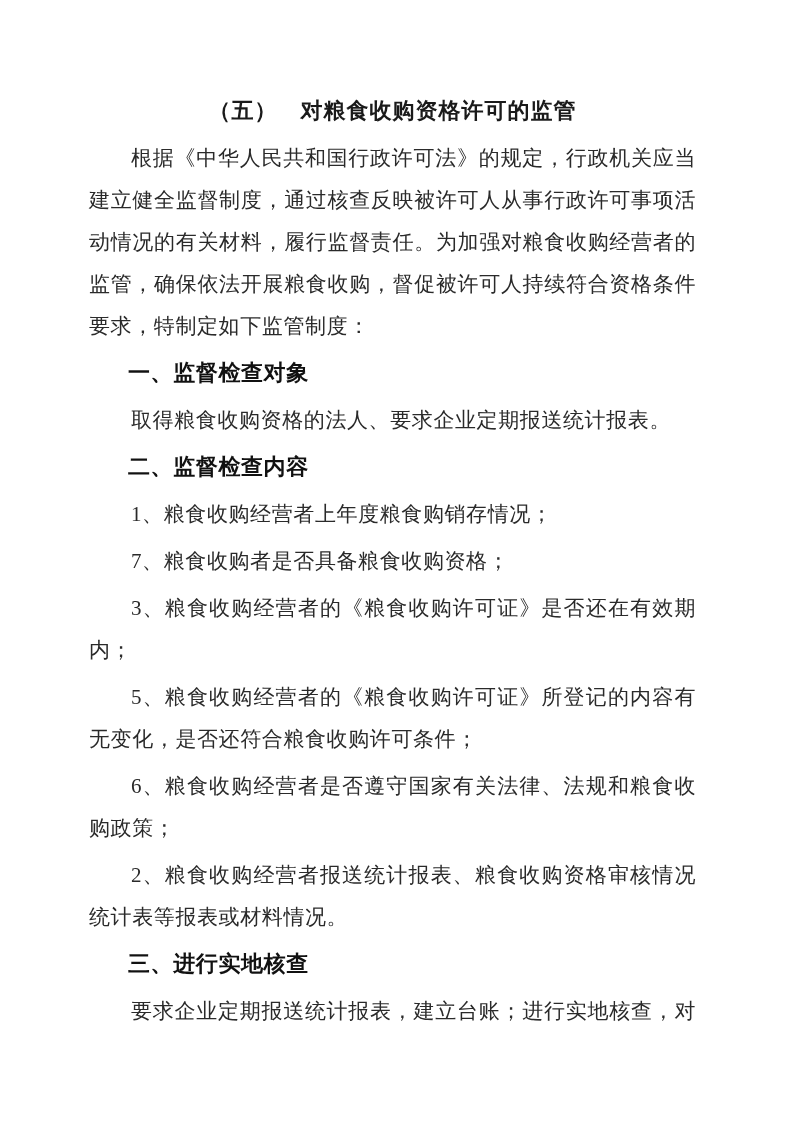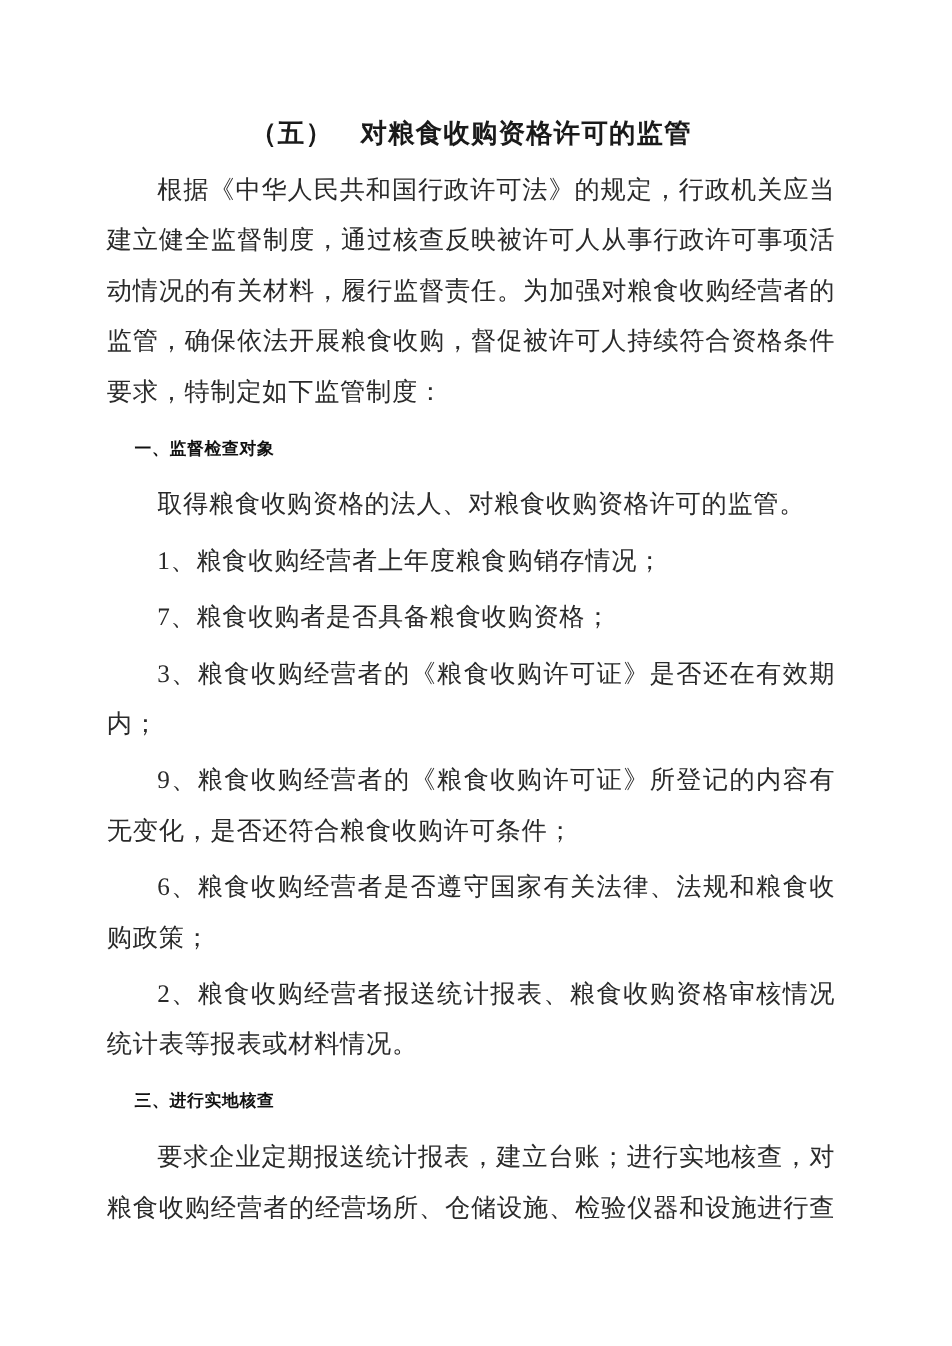--- a/index.html
+++ b/index.html
@@ -34,48 +34,49 @@
     font-size: 21px;
     line-height: 42px;
     letter-spacing: 0.6px;
     text-align: justify;
     color: #2a2a2a;
     font-family: "Liberation Serif", "DejaVu Serif", serif;
   }
   .heading {
     margin: 0;
     text-indent: 2em;
-    font-size: 14px;
+    font-size: 22px;
     line-height: 42px;
     letter-spacing: 0.6px;
     font-weight: bold;
     color: #111111;
     font-family: "Liberation Sans", "DejaVu Sans", sans-serif;
   }
 </style>
 </head>
 <body>
 
 <div class="page">
   <h1 class="doc-title">（五）　对粮食收购资格许可的监管</h1>
 
   <p class="para">根据《中华人民共和国行政许可法》的规定，行政机关应当建立健全监督制度，通过核查反映被许可人从事行政许可事项活动情况的有关材料，履行监督责任。为加强对粮食收购经营者的监管，确保依法开展粮食收购，督促被许可人持续符合资格条件要求，特制定如下监管制度：</p>
 
   <p class="heading">一、监督检查对象</p>
 
-  <p class="para">取得粮食收购资格的法人、对粮食收购资格许可的监管。</p>
+  <p class="para">取得粮食收购资格的法人、要求企业定期报送统计报表。</p>
 
+  <p class="heading">二、监督检查内容</p>
 
   <p class="para">1、粮食收购经营者上年度粮食购销存情况；</p>
 
   <p class="para">7、粮食收购者是否具备粮食收购资格；</p>
 
   <p class="para">3、粮食收购经营者的《粮食收购许可证》是否还在有效期内；</p>
 
-  <p class="para">9、粮食收购经营者的《粮食收购许可证》所登记的内容有无变化，是否还符合粮食收购许可条件；</p>
+  <p class="para">5、粮食收购经营者的《粮食收购许可证》所登记的内容有无变化，是否还符合粮食收购许可条件；</p>
 
 
   <p class="para">6、粮食收购经营者是否遵守国家有关法律、法规和粮食收购政策；</p>
 
   <p class="para">2、粮食收购经营者报送统计报表、粮食收购资格审核情况统计表等报表或材料情况。</p>
 
   <p class="heading">三、进行实地核查</p>
 
   <p class="para">要求企业定期报送统计报表，建立台账；进行实地核查，对粮食收购经营者的经营场所、仓储设施、检验仪器和设施进行查看，</p>
 </div>

